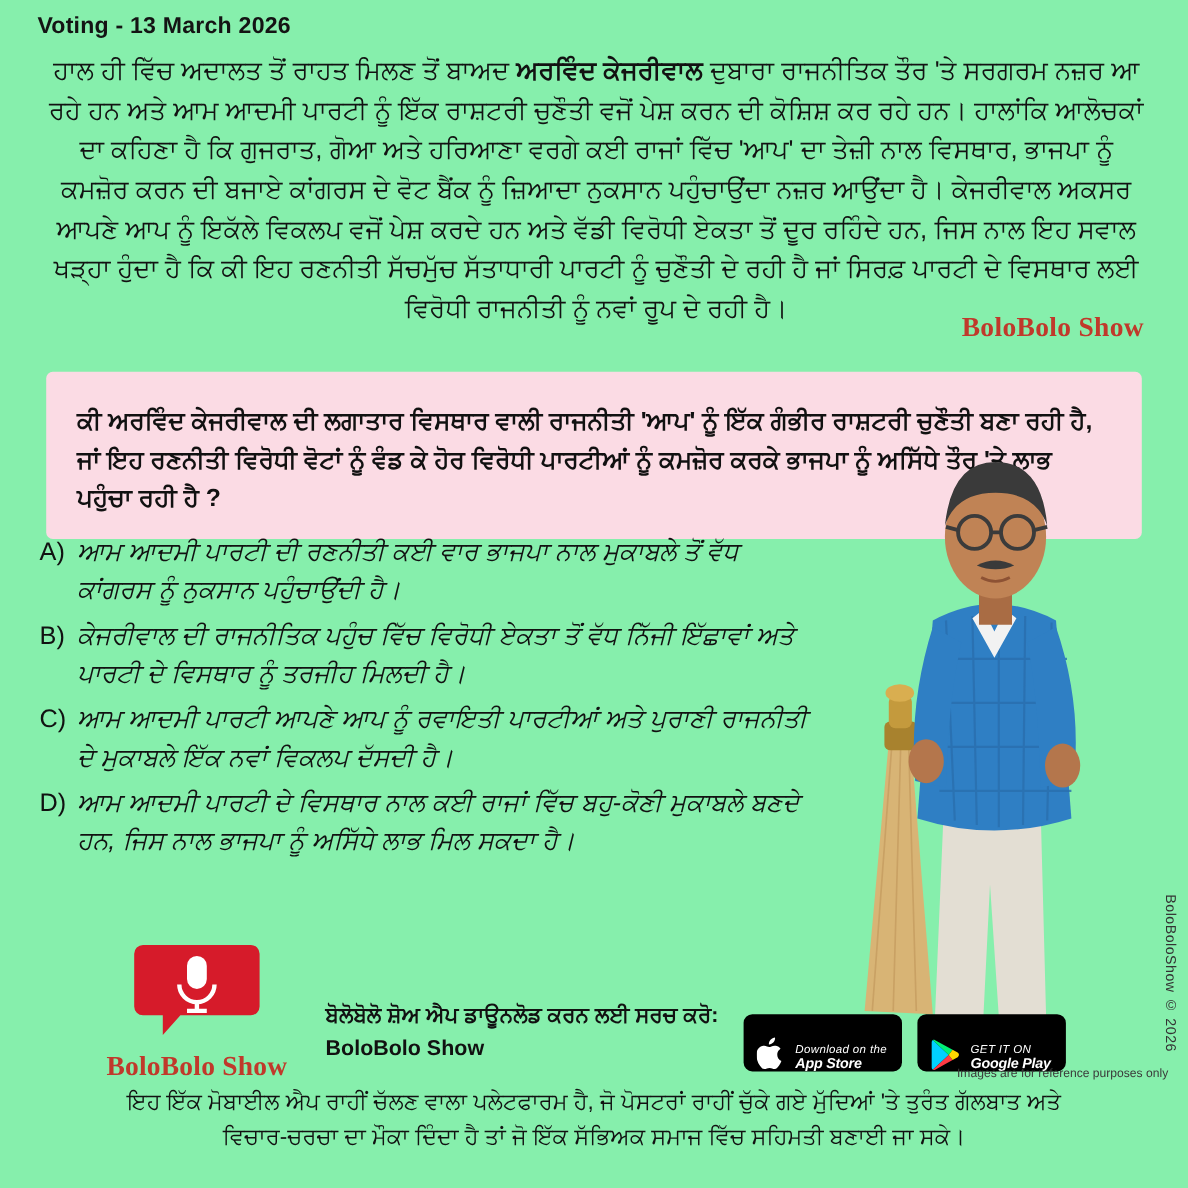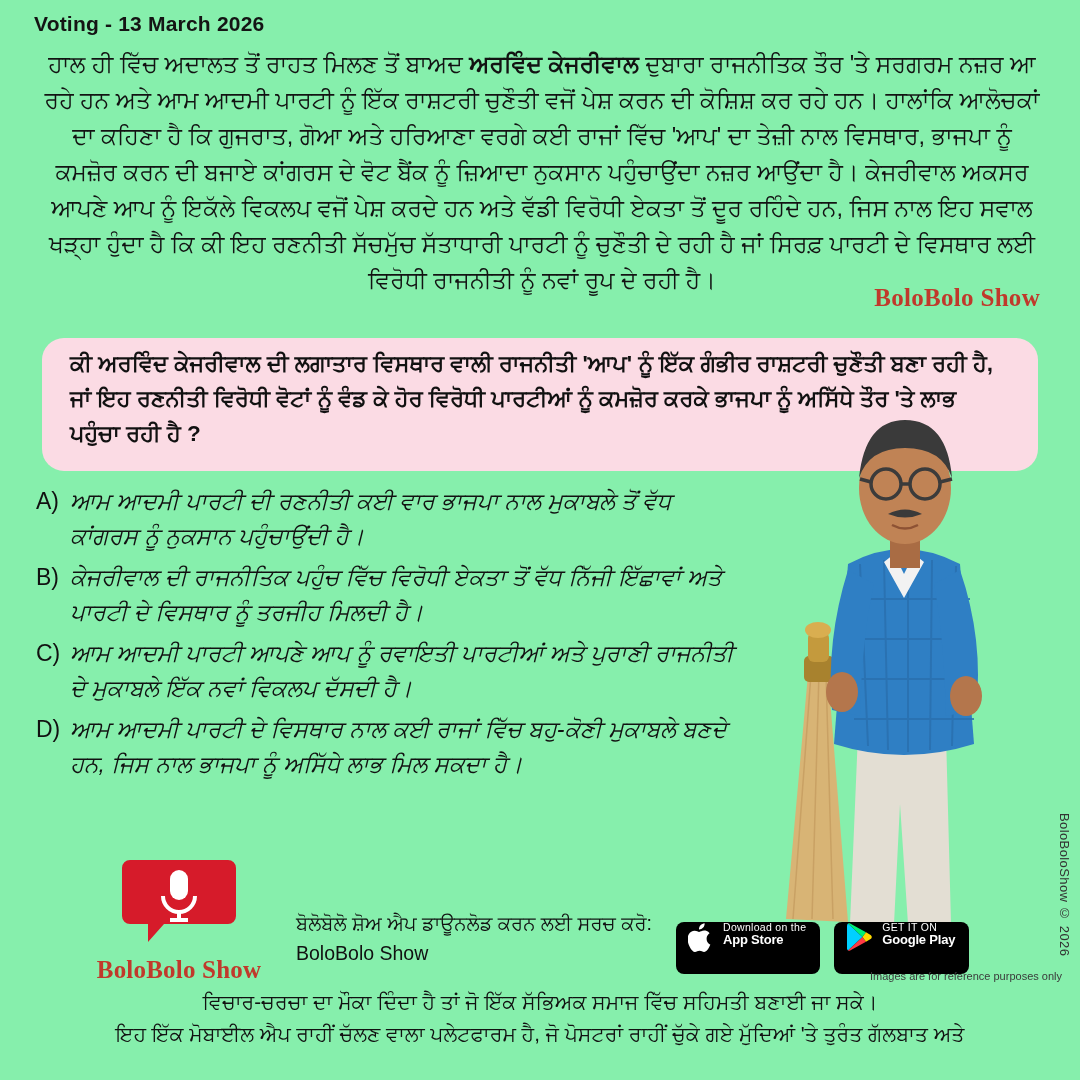--- a/index.html
+++ b/index.html
@@ -47,22 +47,22 @@
     color: #c0392b;
     letter-spacing: .3px;
   }
 
   
   .question-box {
     position: absolute;
     top: 338px; left: 42px;
     width: 996px;
     background: #fbdbe4;
-    border-radius: 22px;
-    padding: 8px 26px 20px 28px;
+    border-radius: 6px;
+    padding: 27px 26px 20px 28px;
   }
   .question-text {
     font-size: 22.5px;
     line-height: 35px;
     font-weight: 700;
     color: #111;
   }
 
   
   .options {
@@ -116,38 +116,40 @@
     letter-spacing: .2px;
   }
 
   .app-promo {
     position: absolute;
     left: 296px;
     bottom: 112px;
     font-size: 19.5px;
     line-height: 30px;
     color: #111;
+    font-weight: bold;
   }
 
   .badges {
     position: absolute;
     left: 676px;
     bottom: 106px;
     display: flex;
     gap: 14px;
   }
   .badge {
     height: 52px;
     border-radius: 8px;
     background: #000;
     color: #fff;
     display: flex;
-    align-items: flex-start;
+    align-items: flex-end;
     padding: 0 14px 0 12px;
     gap: 9px;
+    font-style: italic;
   }
   .badge .bt { line-height: 1.05; }
   .badge .small { font-size: 10.5px; display: block; letter-spacing: .3px; }
   .badge .big { font-size: 13px; font-weight: 700; display: block; letter-spacing: -.2px; }
 
   .bottom-note {
     position: absolute;
     left: 50px; right: 50px;
     bottom: 30px;
     text-align: center;
@@ -288,17 +290,17 @@
         <span class="small">GET IT ON</span>
         <span class="big">Google Play</span>
       </span>
     </div>
   </div>
 
   <div class="copyright">BoloBoloShow © 2026</div>
   <div class="disclaimer">Images are for reference purposes only</div>
 
   <div class="bottom-note">
+    <div>ਇਹ ਇੱਕ ਮੋਬਾਈਲ ਐਪ ਰਾਹੀਂ ਚੱਲਣ ਵਾਲਾ ਪਲੇਟਫਾਰਮ ਹੈ, ਜੋ ਪੋਸਟਰਾਂ ਰਾਹੀਂ ਚੁੱਕੇ ਗਏ ਮੁੱਦਿਆਂ 'ਤੇ ਤੁਰੰਤ ਗੱਲਬਾਤ ਅਤੇ</div>
     <div>ਵਿਚਾਰ-ਚਰਚਾ ਦਾ ਮੌਕਾ ਦਿੰਦਾ ਹੈ ਤਾਂ ਜੋ ਇੱਕ ਸੱਭਿਅਕ ਸਮਾਜ ਵਿੱਚ ਸਹਿਮਤੀ ਬਣਾਈ ਜਾ ਸਕੇ।</div>
-    <div>ਇਹ ਇੱਕ ਮੋਬਾਈਲ ਐਪ ਰਾਹੀਂ ਚੱਲਣ ਵਾਲਾ ਪਲੇਟਫਾਰਮ ਹੈ, ਜੋ ਪੋਸਟਰਾਂ ਰਾਹੀਂ ਚੁੱਕੇ ਗਏ ਮੁੱਦਿਆਂ 'ਤੇ ਤੁਰੰਤ ਗੱਲਬਾਤ ਅਤੇ</div>
   </div>
 
 </div>
 
 </body></html>

